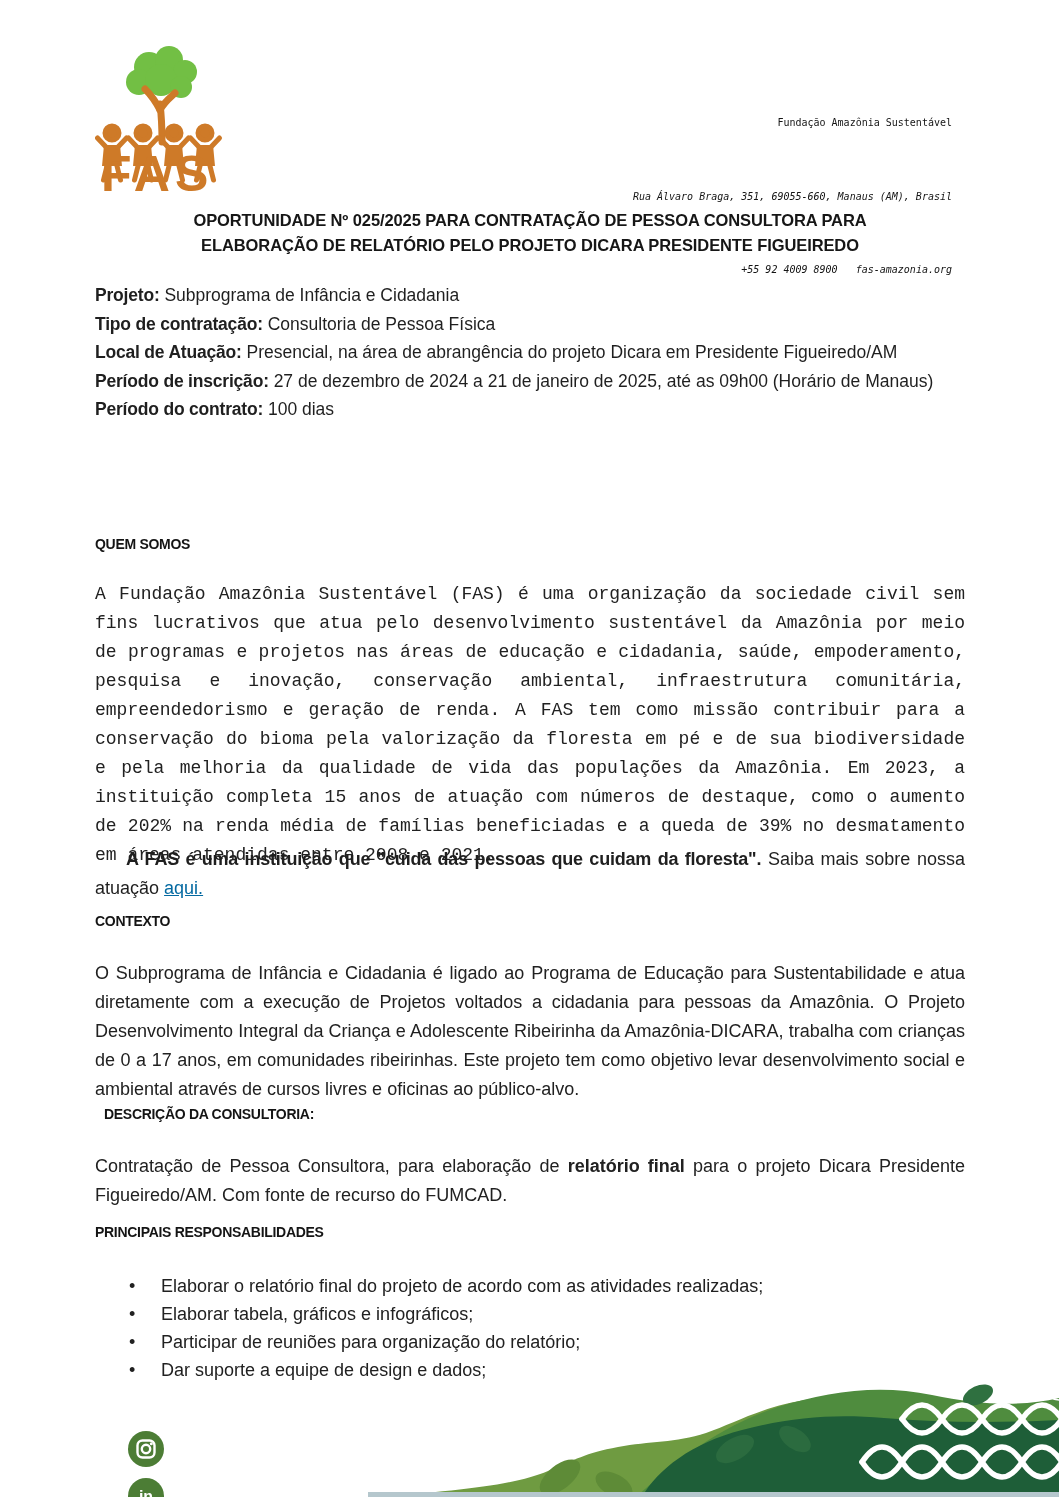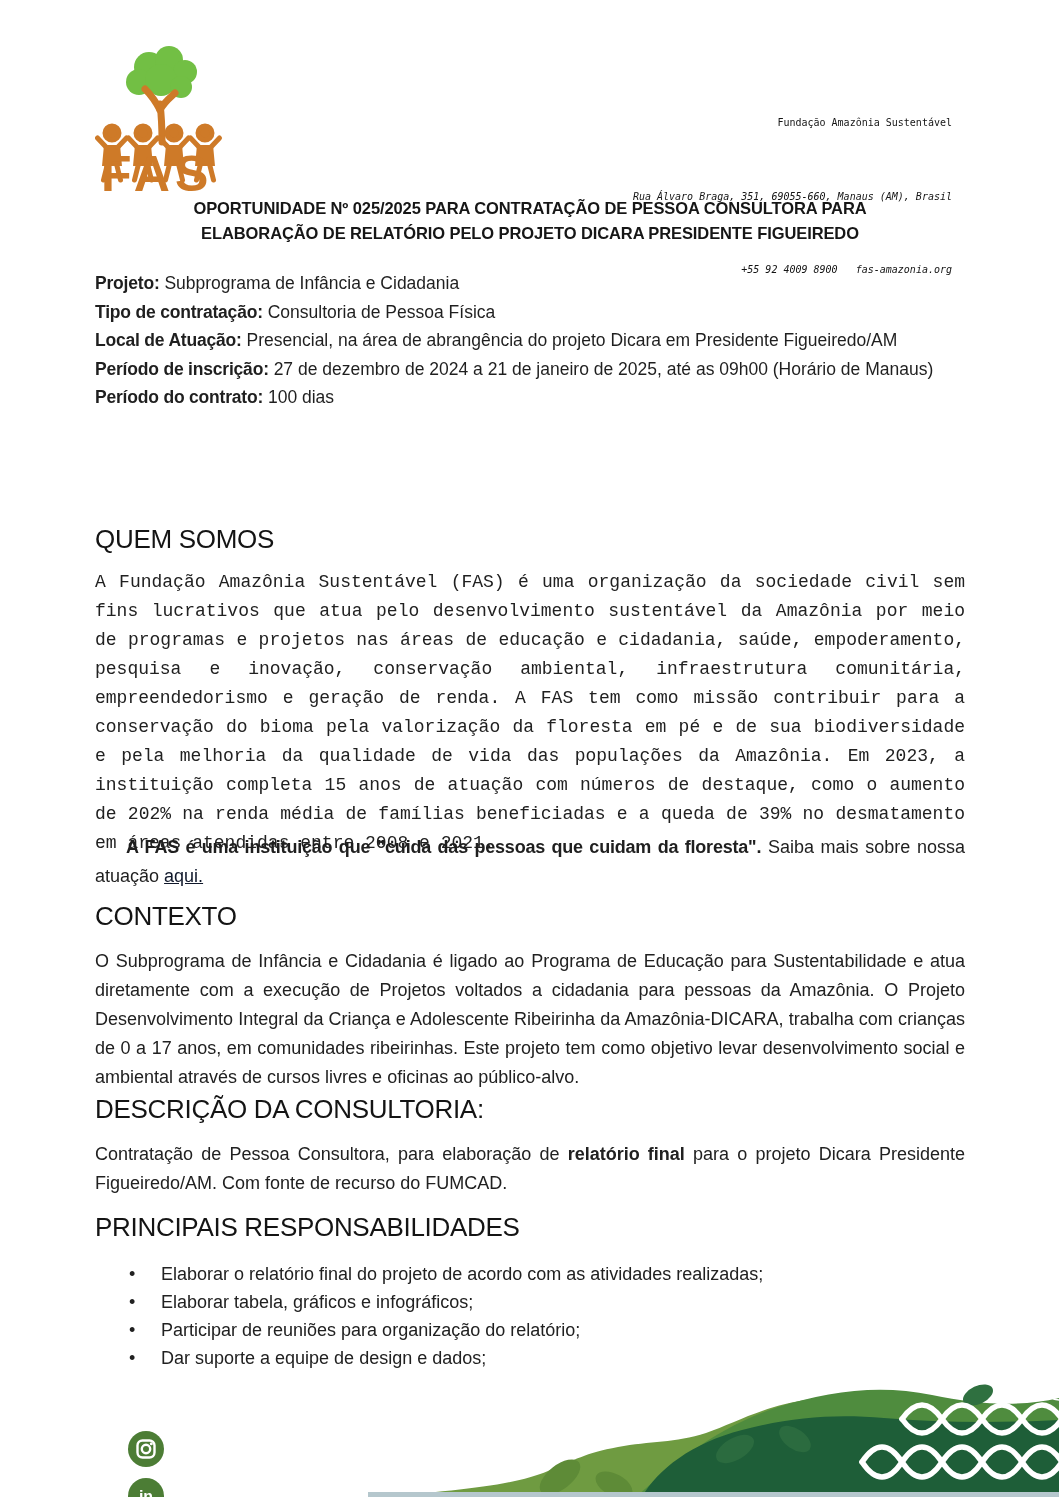--- a/index.html
+++ b/index.html
@@ -8,40 +8,40 @@
   .page{position:absolute;inset:0;background:#fff;}
 
   
   .logo{position:absolute;left:95px;top:42px;}
   .contact{position:absolute;right:107px;top:62px;text-align:right;
            font-family:"DejaVu Sans Mono",monospace;font-size:10px;
            line-height:24.5px;color:#141414;white-space:pre;}
   .contact .it{font-style:italic;}
 
   
-  .content{position:absolute;left:95px;width:870px;top:0;height:1092px;}
+  .content{position:absolute;left:95px;width:870px;top:12px;height:1092px;}
   .content > *{position:absolute;left:0;right:0;margin:0;}
 
   .doc-title{top:196px;text-align:center;font-weight:700;font-size:16.5px;
              line-height:25px;letter-spacing:-0.1px;color:#161616;}
 
   .info{top:269px;font-size:17.5px;line-height:28.5px;text-align:justify;}
   .info p{margin:0;}
   .info b{letter-spacing:-0.2px;}
 
-  h2.sec{font-size:26px;font-weight:400;letter-spacing:-0.3px;color:#141414;}
-  .h-quem{top:524px;} .h-ctx{top:901px;} .h-desc{top:1094px;} .h-resp{top:1212px;}
+  h2.sec{font-size:14px;font-weight:700;letter-spacing:-0.3px;color:#141414;}
+  .h-quem{top:524px;} .h-ctx{top:901px;} .h-desc{top:1094px;margin-left:9px;} .h-resp{top:1212px;}
 
   p.body{font-size:18px;line-height:29px;text-align:justify;color:#212121;}
   .p-quem{top:568px;font-family:Liberation Mono, monospace;}
   .p-high{top:833px;font-size:18px;line-height:28.5px;text-align:justify;}
   .p-high b{letter-spacing:-0.2px;margin-left:31px;}
   .p-ctx{top:947px;font-size:16.8px;line-height:27px;}
   .p-desc{top:1140px;line-height:28.5px;}
-  a.doclink{color:#0f172a;text-decoration:underline;cursor:pointer;}
+  a.doclink{color:#0369a1;text-decoration:underline;cursor:pointer;}
 
   ul.resp{top:1260px;list-style:none;padding:0;}
   ul.resp li{position:relative;padding-left:66px;font-size:18px;line-height:28px;color:#212121;}
   ul.resp li::before{content:"•";position:absolute;left:34px;top:0;font-size:18px;}
 
   
   .footer-art{position:absolute;left:0;bottom:0;width:1059px;height:140px;display:block;}
   .social{position:absolute;left:85px;top:1430px;display:flex;align-items:center;gap:9px;flex-direction:column;}
   .social svg{display:block;cursor:pointer;}
   .handle-sep{color:#4C7D35;font-size:26px;font-weight:300;margin:0 4px 0 10px;line-height:36px;}

